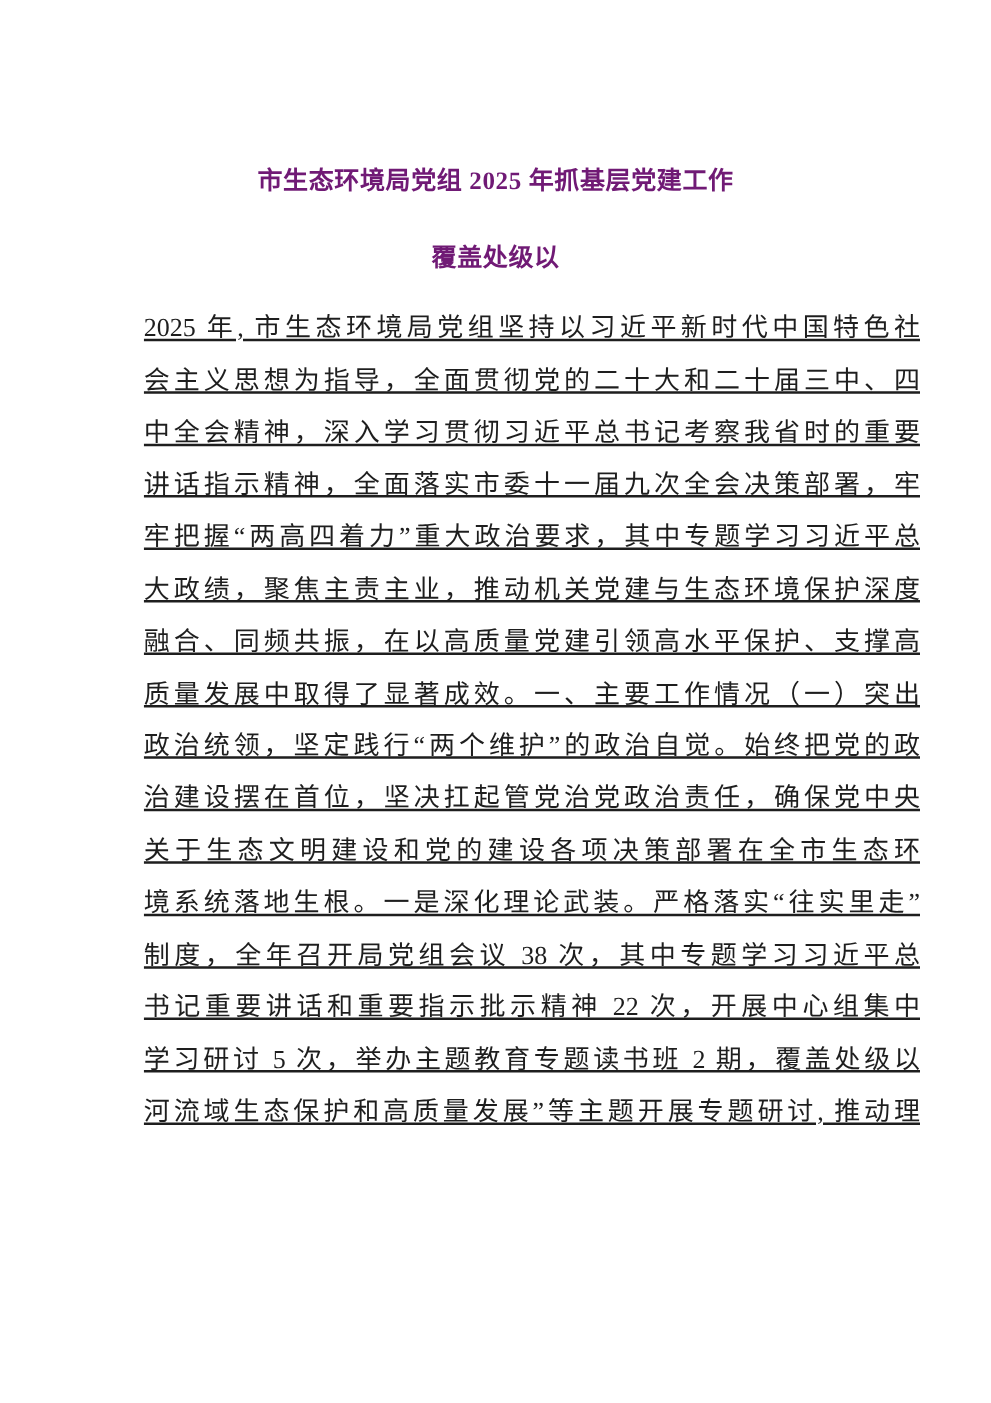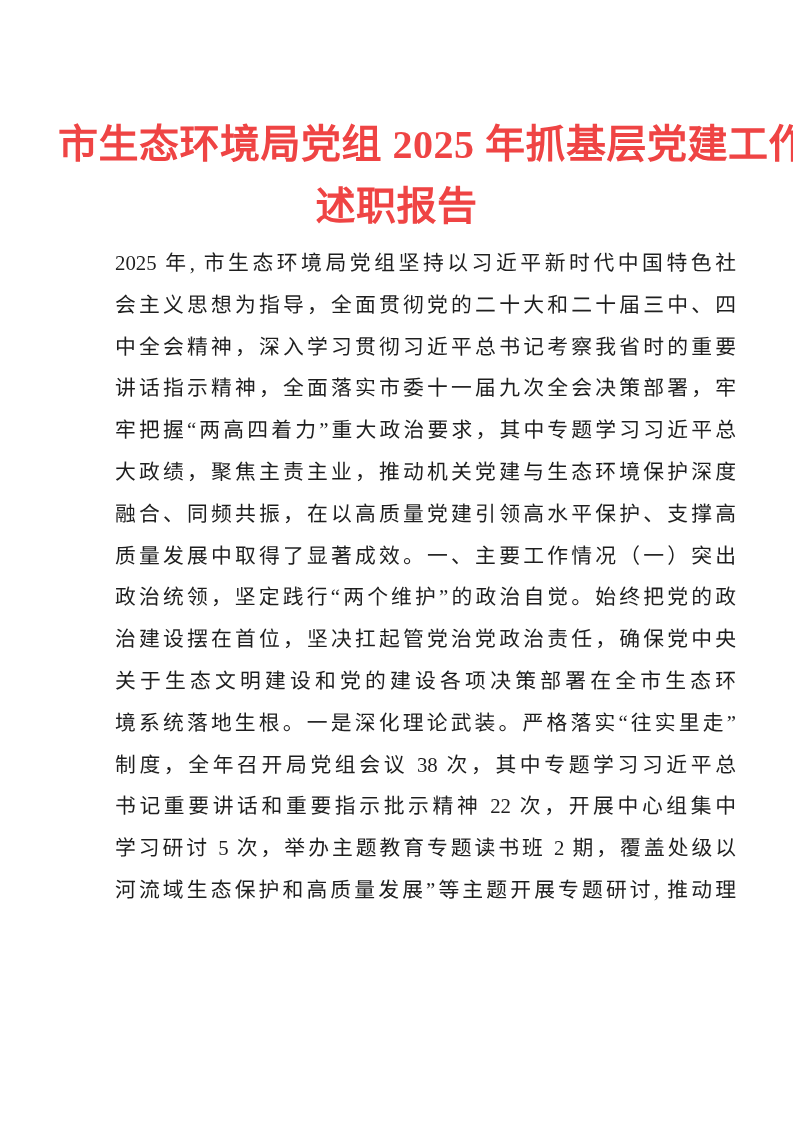--- a/index.html
+++ b/index.html
@@ -15,49 +15,50 @@
     overflow: hidden;
     font-family: "Liberation Serif", "DejaVu Serif", serif;
     color: #1e1e1e;
   }
   .title-block {
     padding-top: 114px;
     margin: 0 58px;
     text-align: center;
   }
   .title-line {
-    font-size: 40px;
+    font-size: 20px;
     line-height: 62px;
     font-weight: 700;
-    color: #ef4444;
+    color: #701a75;
     letter-spacing: 0.5px;
     white-space: nowrap;
   }
   .body-block {
     margin: 4px 57px 0 115px;
+    text-decoration: underline;
   }
   .body-line {
     font-size: 20.8px;
     line-height: 41.8px;
     text-align: justify;
     text-align-last: justify;
     word-break: keep-all;
     white-space: normal;
     overflow: hidden;
     height: 41.8px;
   }
 </style>
 </head>
 <body>
 
 <div class="page">
 
   <div class="title-block">
     <div class="title-line">市生态环境局党组 2025 年抓基层党建工作</div>
-    <div class="title-line">述职报告</div>
+    <div class="title-line">覆盖处级以</div>
   </div>
 
   <div class="body-block">
     <div class="body-line">2025 年, 市生态环境局党组坚持以习近平新时代中国特色社</div>
     <div class="body-line">会主义思想为指导，全面贯彻党的二十大和二十届三中、四</div>
     <div class="body-line">中全会精神，深入学习贯彻习近平总书记考察我省时的重要</div>
     <div class="body-line">讲话指示精神，全面落实市委十一届九次全会决策部署，牢</div>
     <div class="body-line">牢把握“两高四着力”重大政治要求，其中专题学习习近平总</div>
     <div class="body-line">大政绩，聚焦主责主业，推动机关党建与生态环境保护深度</div>
     <div class="body-line">融合、同频共振，在以高质量党建引领高水平保护、支撑高</div>

